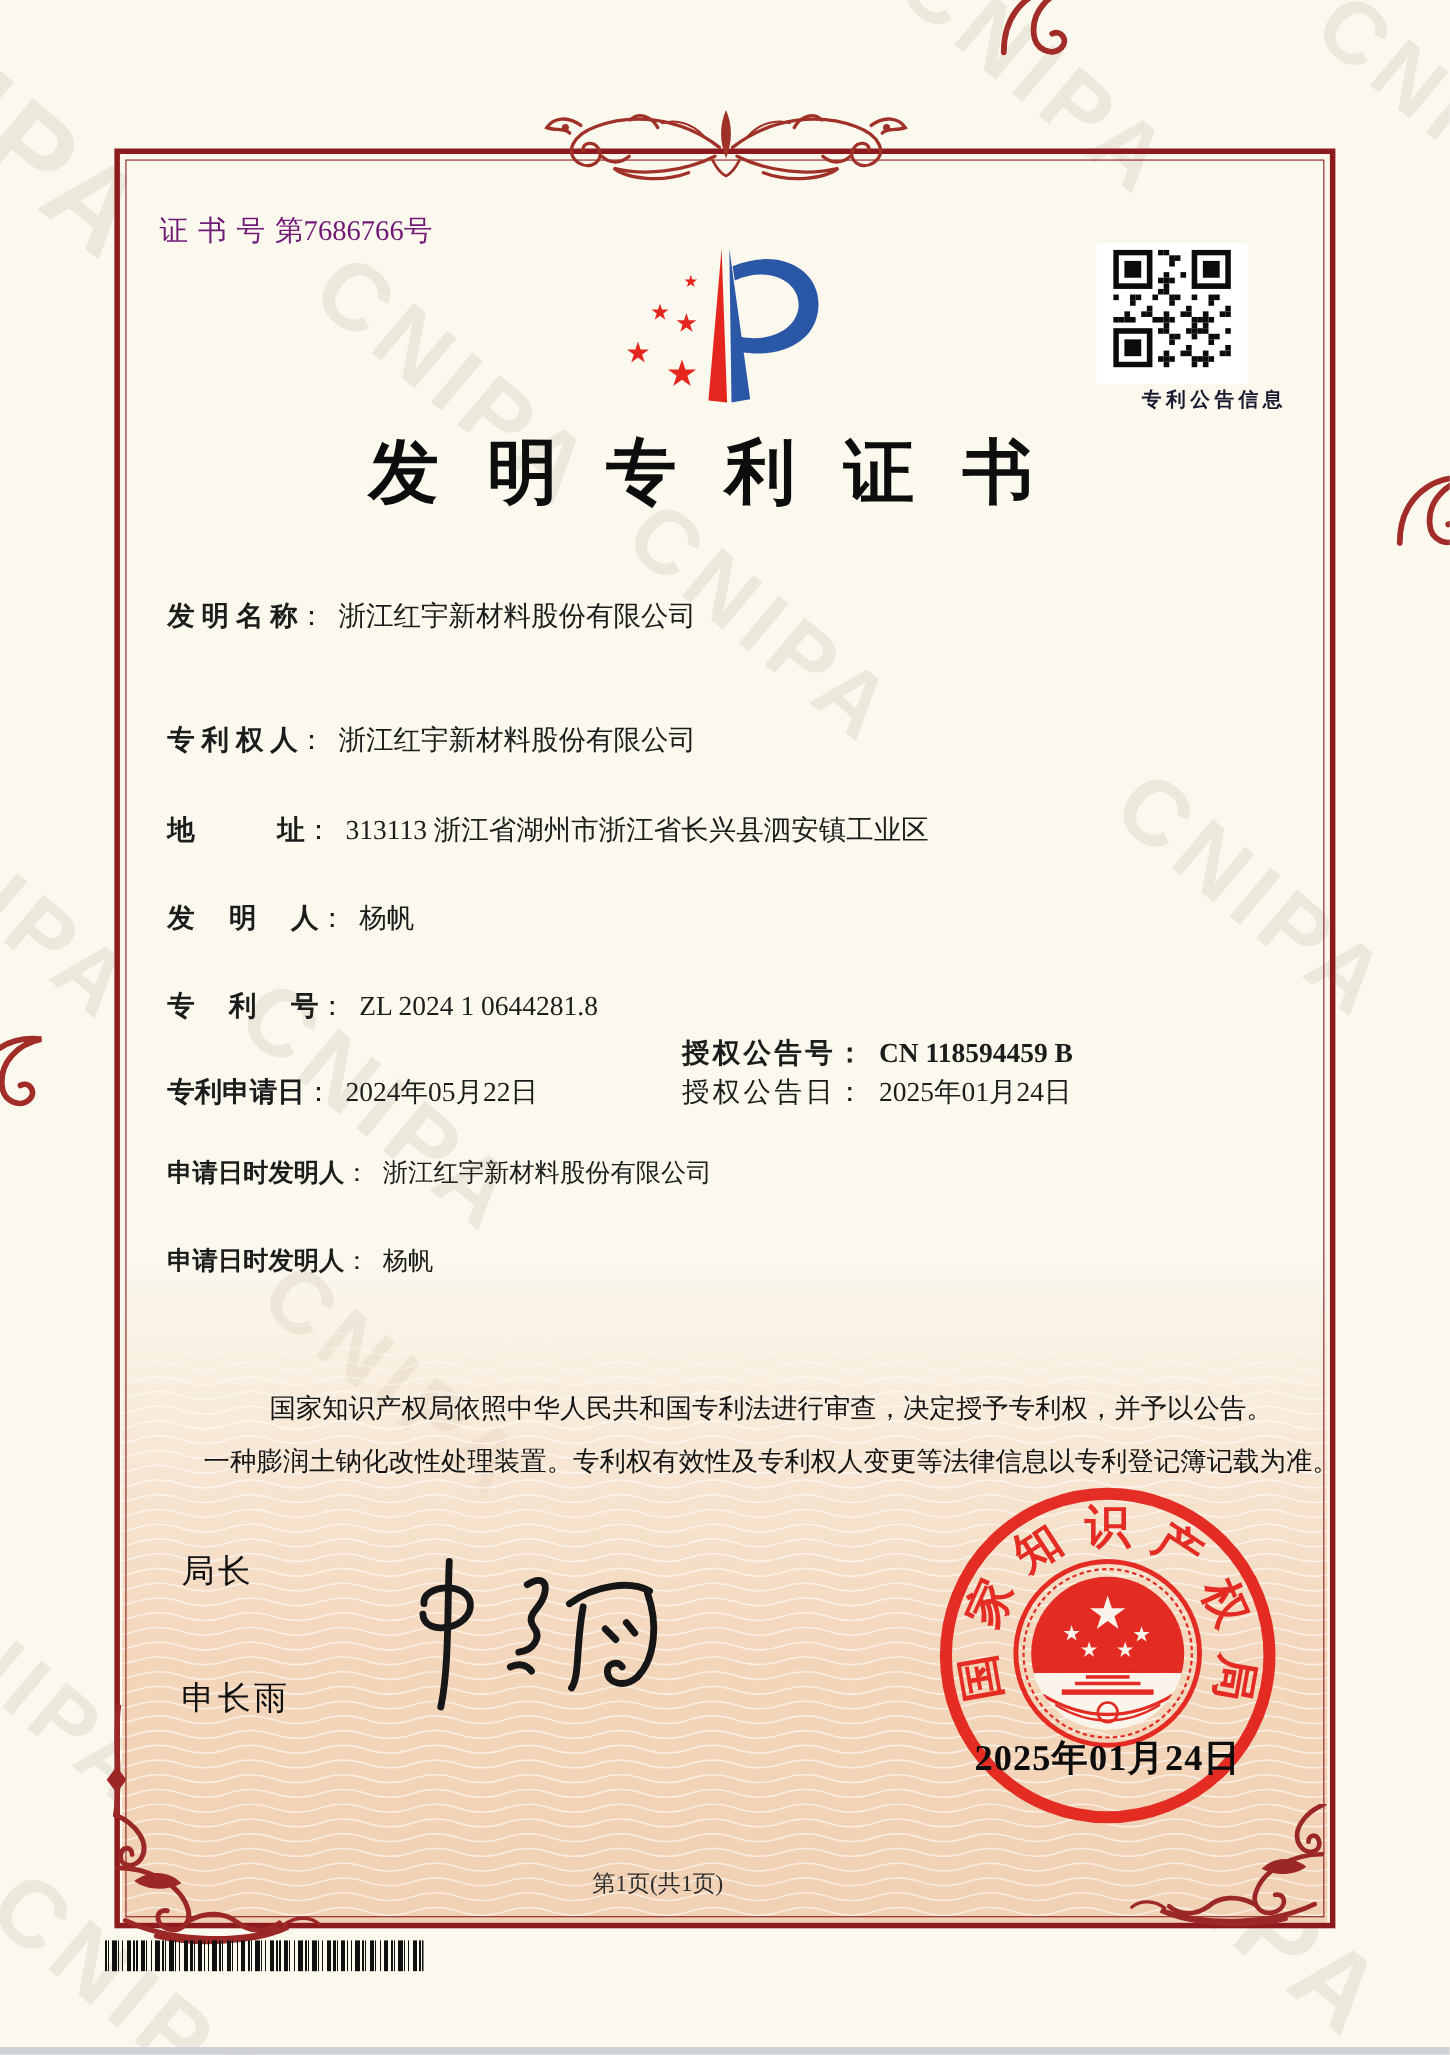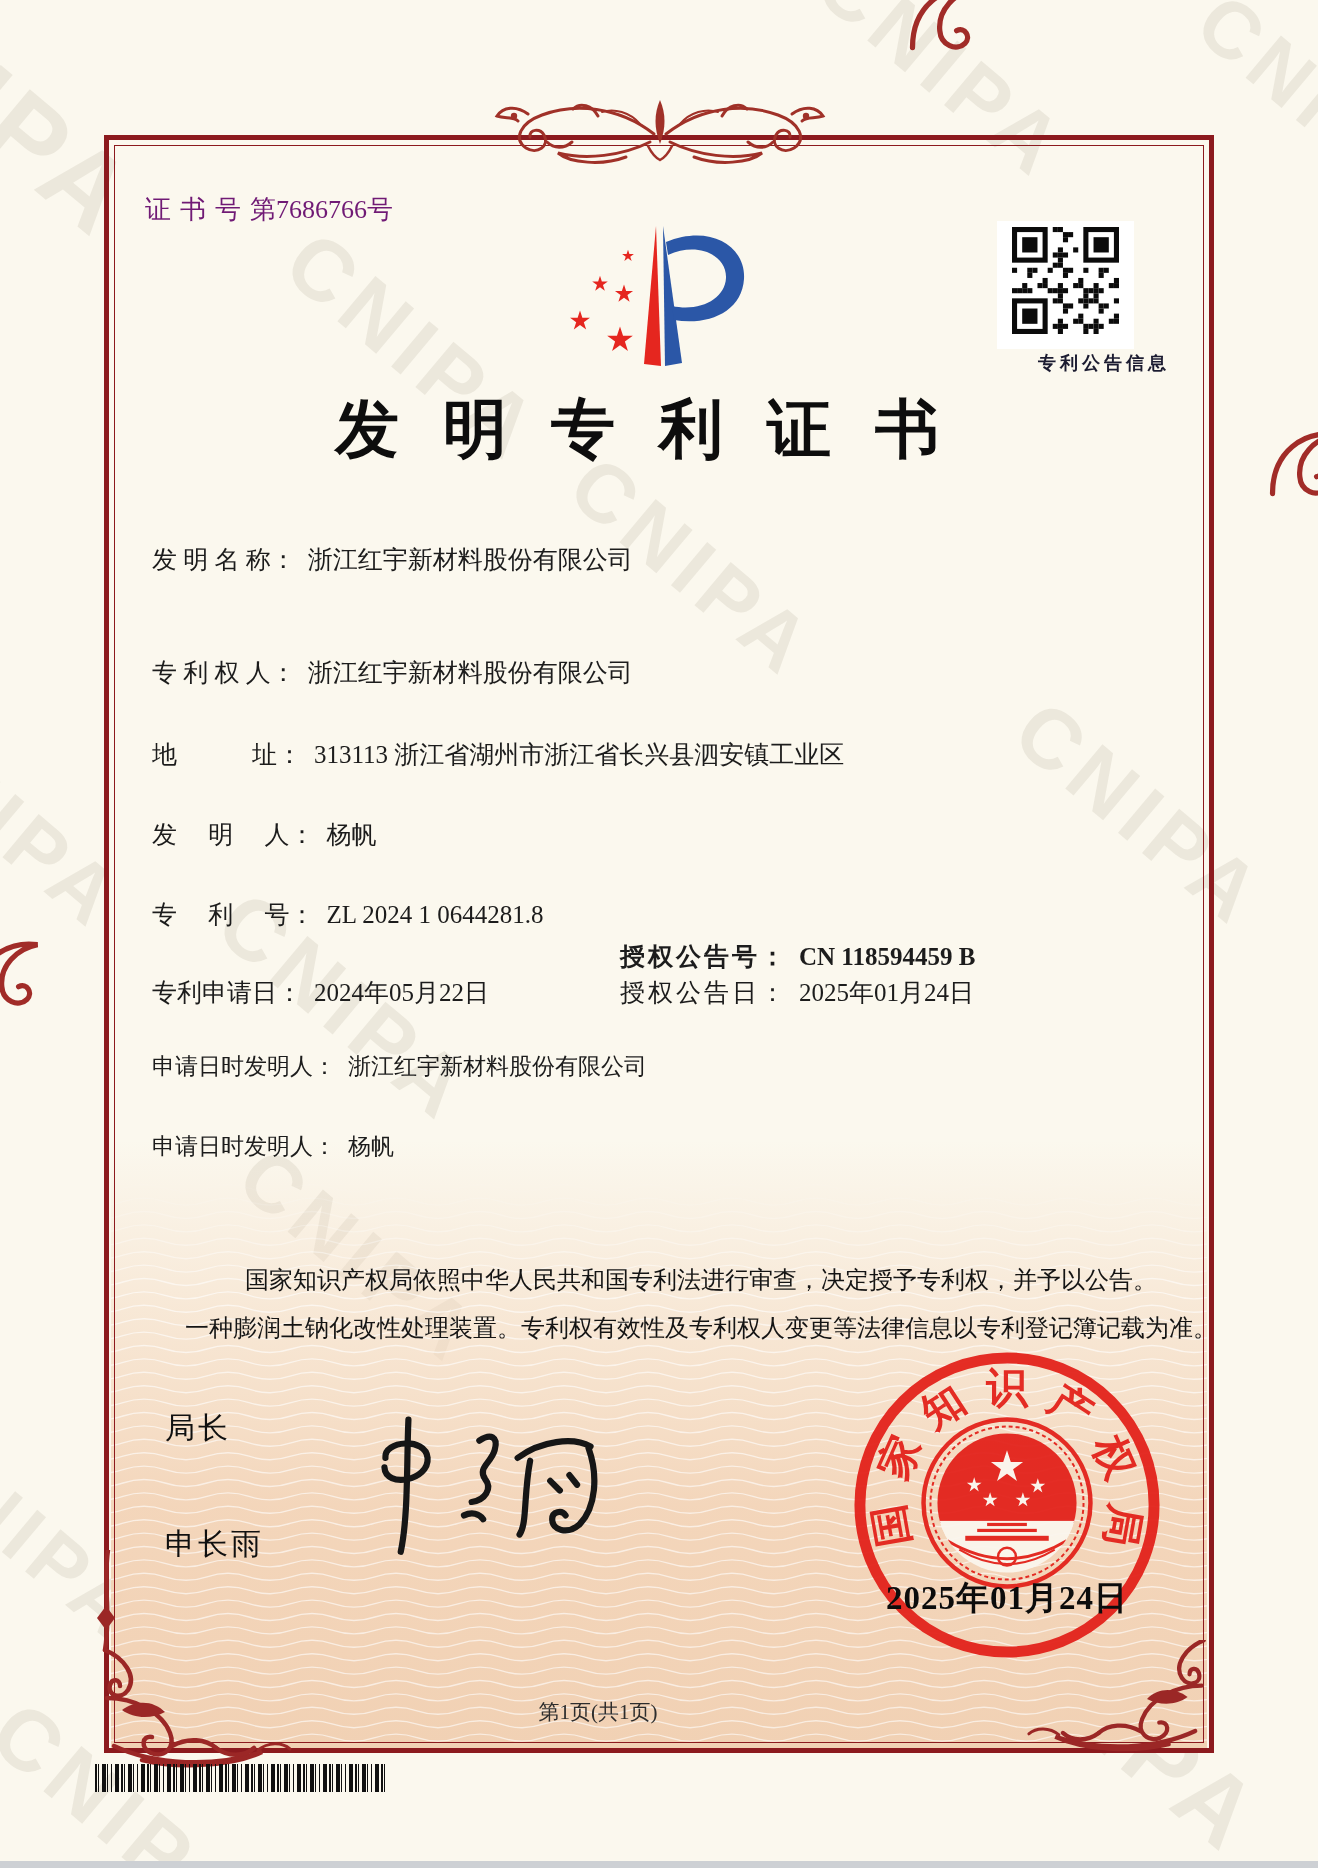--- a/index.html
+++ b/index.html
@@ -32,21 +32,21 @@
   .cert-no{left:145px;top:192px;font-size:26px;color:#701a75;}
   .cert-no .sp{letter-spacing:9px;}
   .qr-panel{left:997px;top:221px;width:137px;height:128px;background:#ffffff;}
   .qr-caption{left:1024px;top:351px;width:160px;text-align:center;font-size:18px;
     font-weight:700;letter-spacing:4px;color:#1b1b30;}
   
   .title{left:0;top:386px;width:1318px;text-align:center;
     font-size:64px;font-weight:700;letter-spacing:44px;color:#0d0d0d;white-space:nowrap;}
   
   .frow{left:152px;font-size:25px;color:#1c1c1c;white-space:nowrap;}
-  .frow .lab{display:inline-block;}
+  .frow .lab{display:inline-block;font-weight:bold;}
   .frow .val{margin-left:12px;}
   .frow.long{font-size:23px;}
   .frow-r{left:620px;font-size:25px;color:#1c1c1c;white-space:nowrap;}
   .frow-r .lab{letter-spacing:3px;}
   .frow-r .val{margin-left:14px;}
   
   .legal{left:110px;width:1182px;text-align:center;font-size:24px;color:#141414;white-space:nowrap;}
   
   .signer{left:165px;font-size:30px;letter-spacing:3px;color:#101010;
     font-family:"Liberation Sans","DejaVu Sans",sans-serif;}

